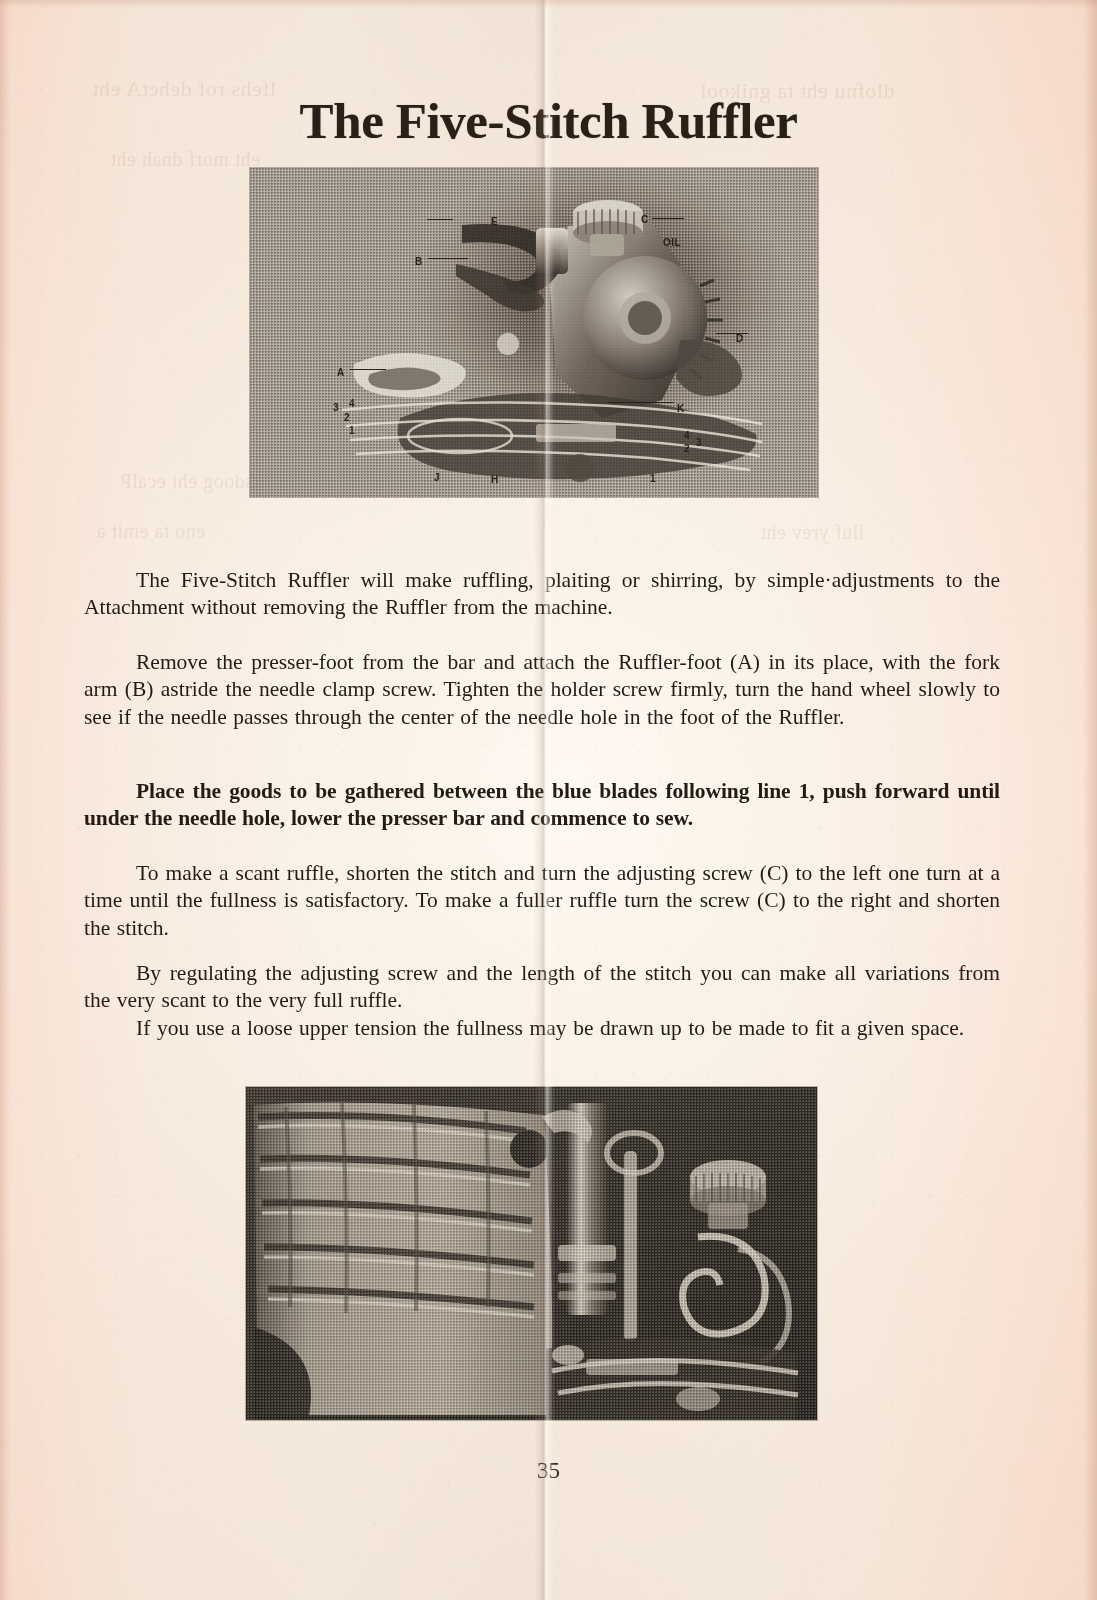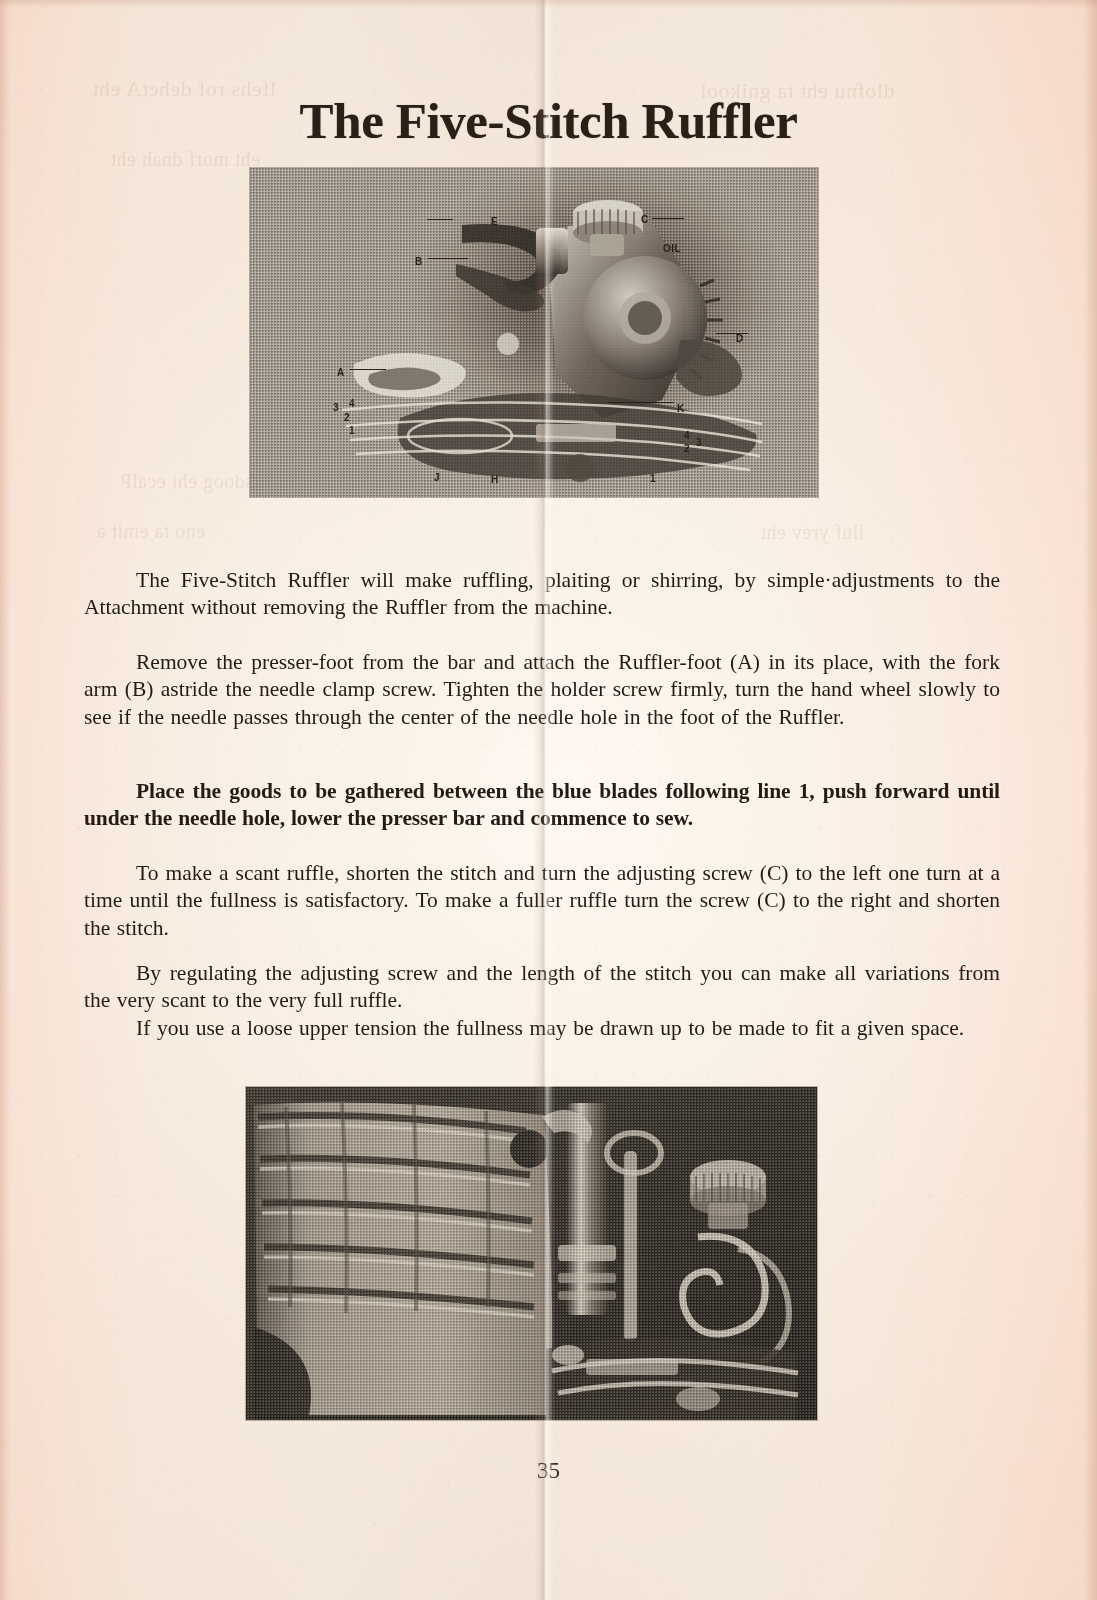--- a/index.html
+++ b/index.html
@@ -199,21 +199,21 @@
     <div class="ldr" style="left:402px; top:50px; width:32px;"></div>
     <div class="ldr" style="left:178px; top:90px; width:40px;"></div>
     <div class="ldr" style="left:466px; top:165px; width:32px;"></div>
     <div class="ldr" style="left:100px; top:201px; width:36px;"></div>
     <div class="ldr" style="left:358px; top:234px; width:66px;"></div>
   </div>
 
   <div id="fig1-labels">
       <div class="lbl" style="left: 491px; top: 216px;">E</div>
       <div class="lbl" style="left: 641px; top: 214px;">C</div>
-      <div class="lbl" style="left: 663px; top: 243px;">OIL</div>
+      <div class="lbl" style="left: 663px; top: 237px;">OIL</div>
       <div class="lbl" style="left: 415px; top: 256px;">B</div>
       <div class="lbl" style="left: 736px; top: 333px;">D</div>
       <div class="lbl" style="left: 337px; top: 367px;">A</div>
       <div class="lbl" style="left: 677px; top: 403px;">K</div>
       <div class="lbl" style="left: 333px; top: 402px;">3</div>
       <div class="lbl" style="left: 349px; top: 398px;">4</div>
       <div class="lbl" style="left: 344px; top: 412px;">2</div>
       <div class="lbl" style="left: 349px; top: 425px;">1</div>
       <div class="lbl" style="left: 684px; top: 430px;">4</div>
       <div class="lbl" style="left: 696px; top: 437px;">3</div>

